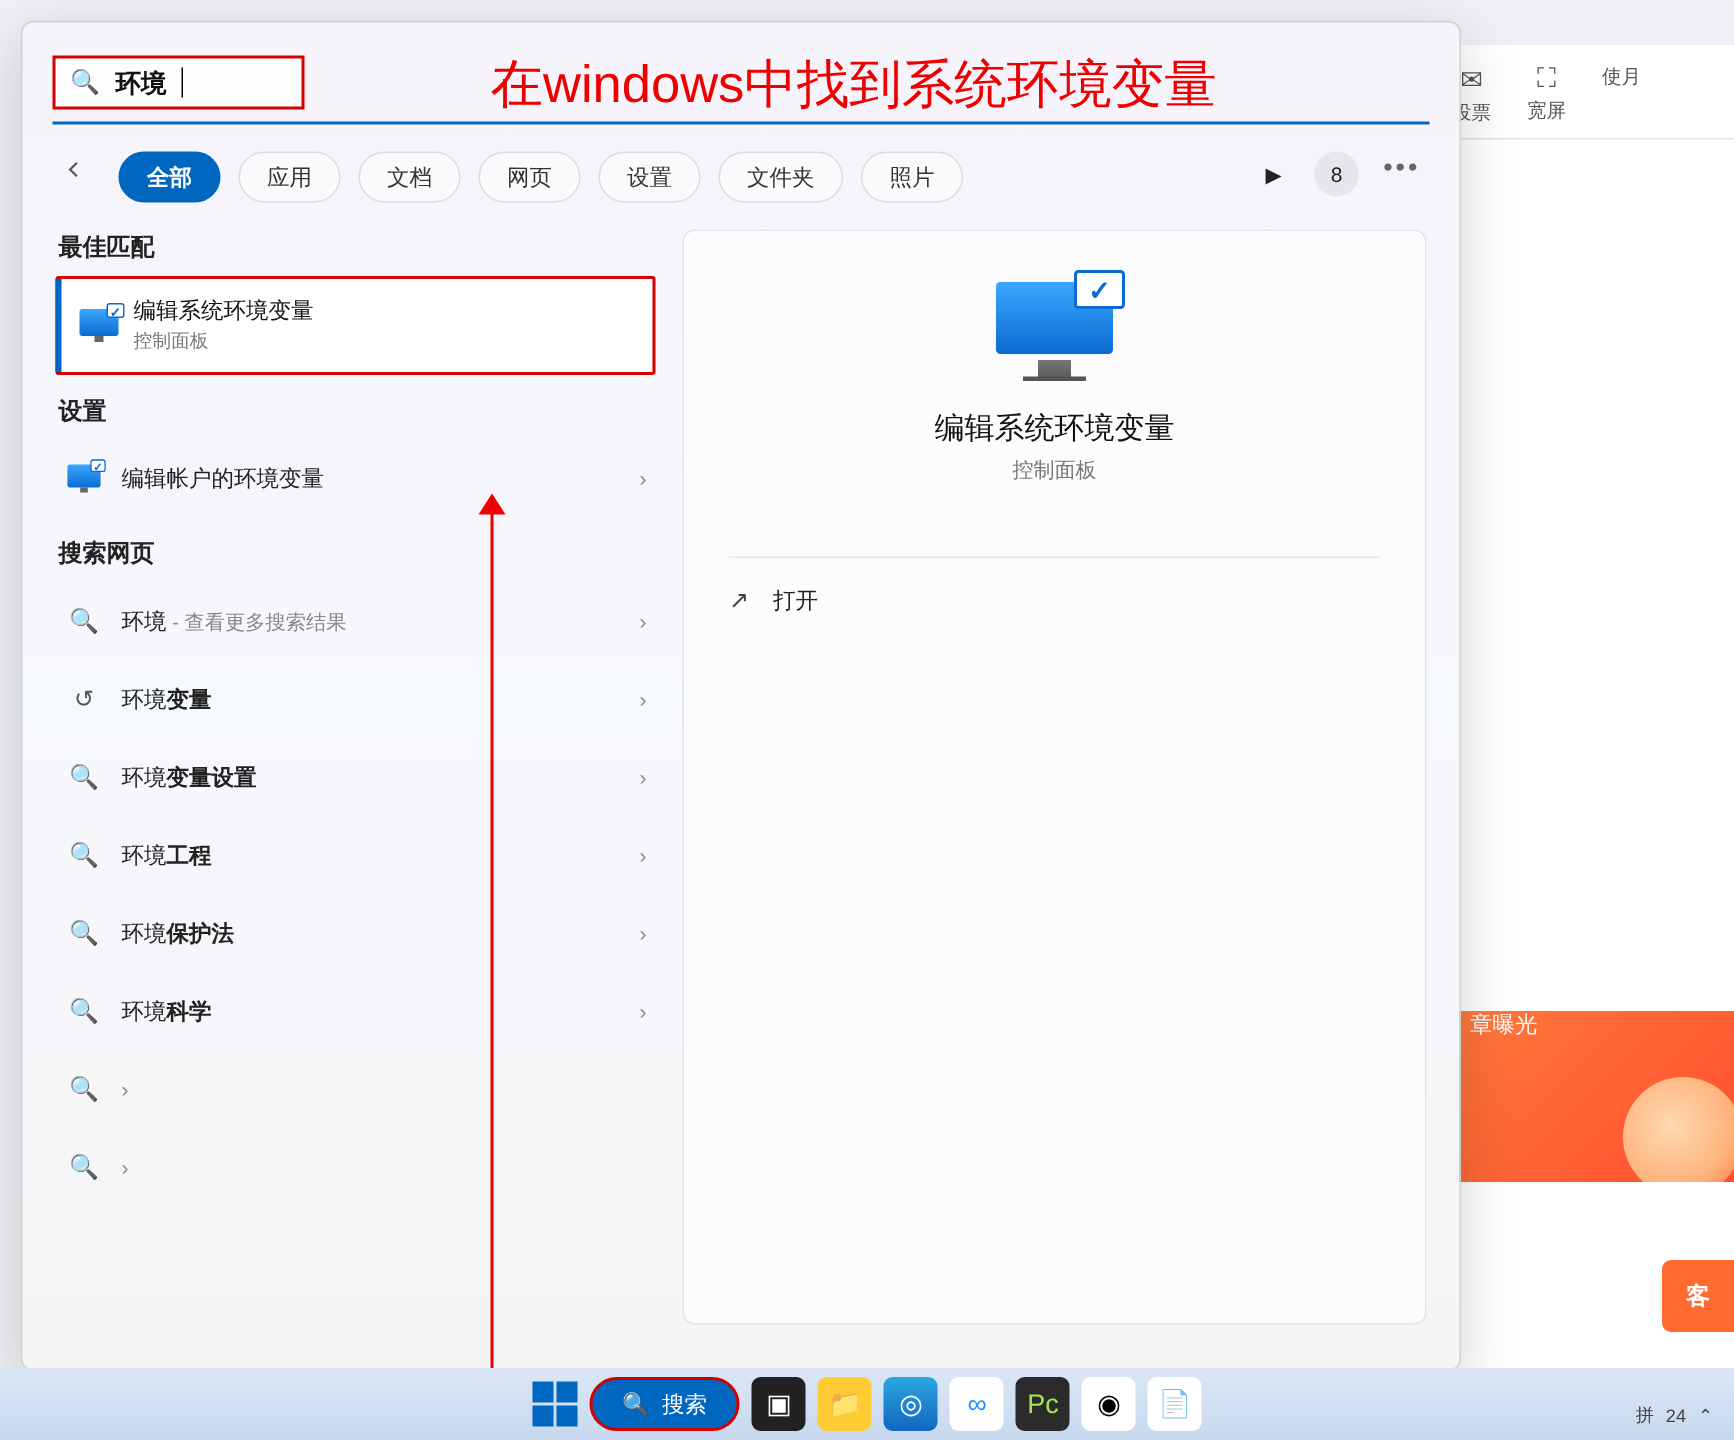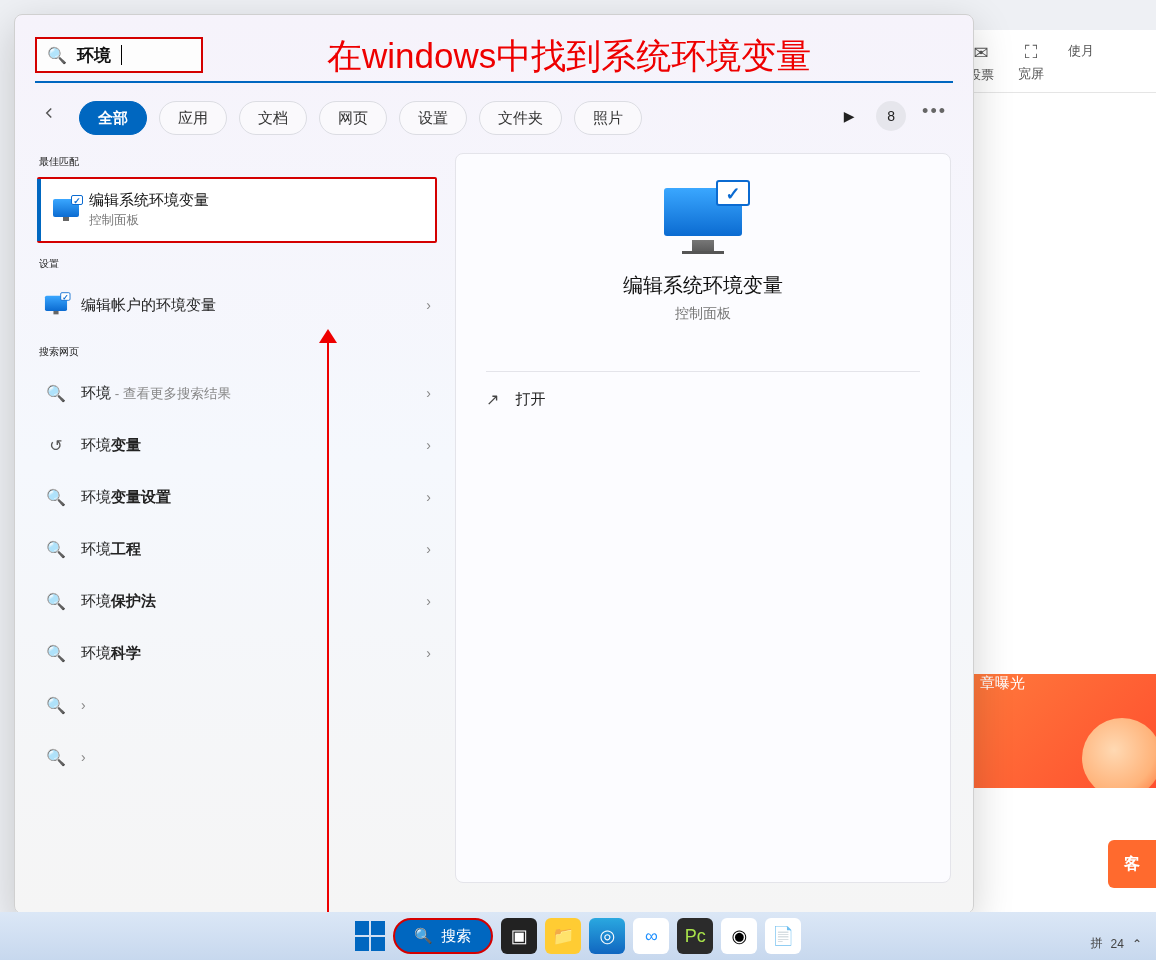--- a/index.html
+++ b/index.html
@@ -36,21 +36,21 @@
 .chip.active{background:#0067c0;color:#fff;border-color:#0067c0;font-weight:600}
 .tabs .spacer{flex:1}
 .tabs .play{width:30px;height:30px;display:flex;align-items:center;justify-content:center;font-size:14px;color:#222}
 .tabs .badge{width:30px;height:30px;border-radius:50%;background:#e6e6ec;display:flex;align-items:center;justify-content:center;font-size:14px;color:#222}
 .tabs .dots{font-size:18px;color:#666;letter-spacing:2px;padding:0 4px}
 
 .body{display:flex;margin:18px 22px 0;gap:18px;height:730px}
 .left{flex:0 0 400px}
 .right{flex:1;background:#fcfcff;border:1px solid #e4e4ea;border-radius:8px;position:relative}
 
-.hlabel{font-size:10px;font-weight:400;color:#222;margin:2px 0 8px 2px}
+.hlabel{font-size:16px;font-weight:700;color:#222;margin:2px 0 8px 2px}
 
 .bestmatch{border:2px solid #d40000;background:#fff;display:flex;gap:10px;align-items:center;padding:12px 14px;border-radius:2px;position:relative;margin-bottom:14px}
 .bestmatch .accent{position:absolute;left:-2px;top:0;bottom:0;width:4px;background:#0067c0}
 .monic{width:26px;height:22px;position:relative;flex-shrink:0}
 .monic .scr{position:absolute;inset:0 0 4px 0;background:linear-gradient(#3aa7ff,#0b6bd1);border-radius:2px}
 .monic .chk{position:absolute;right:-4px;top:-4px;width:12px;height:10px;background:#fff;border:1.5px solid #0b6bd1;border-radius:2px;color:#0b6bd1;font-size:9px;line-height:10px;text-align:center;font-weight:700}
 .monic .stand{position:absolute;left:10px;right:10px;bottom:0;height:4px;background:#666}
 .bestmatch .ttl{font-size:15px;color:#111}
 .bestmatch .sub{font-size:12.5px;color:#777;margin-top:2px}
 

